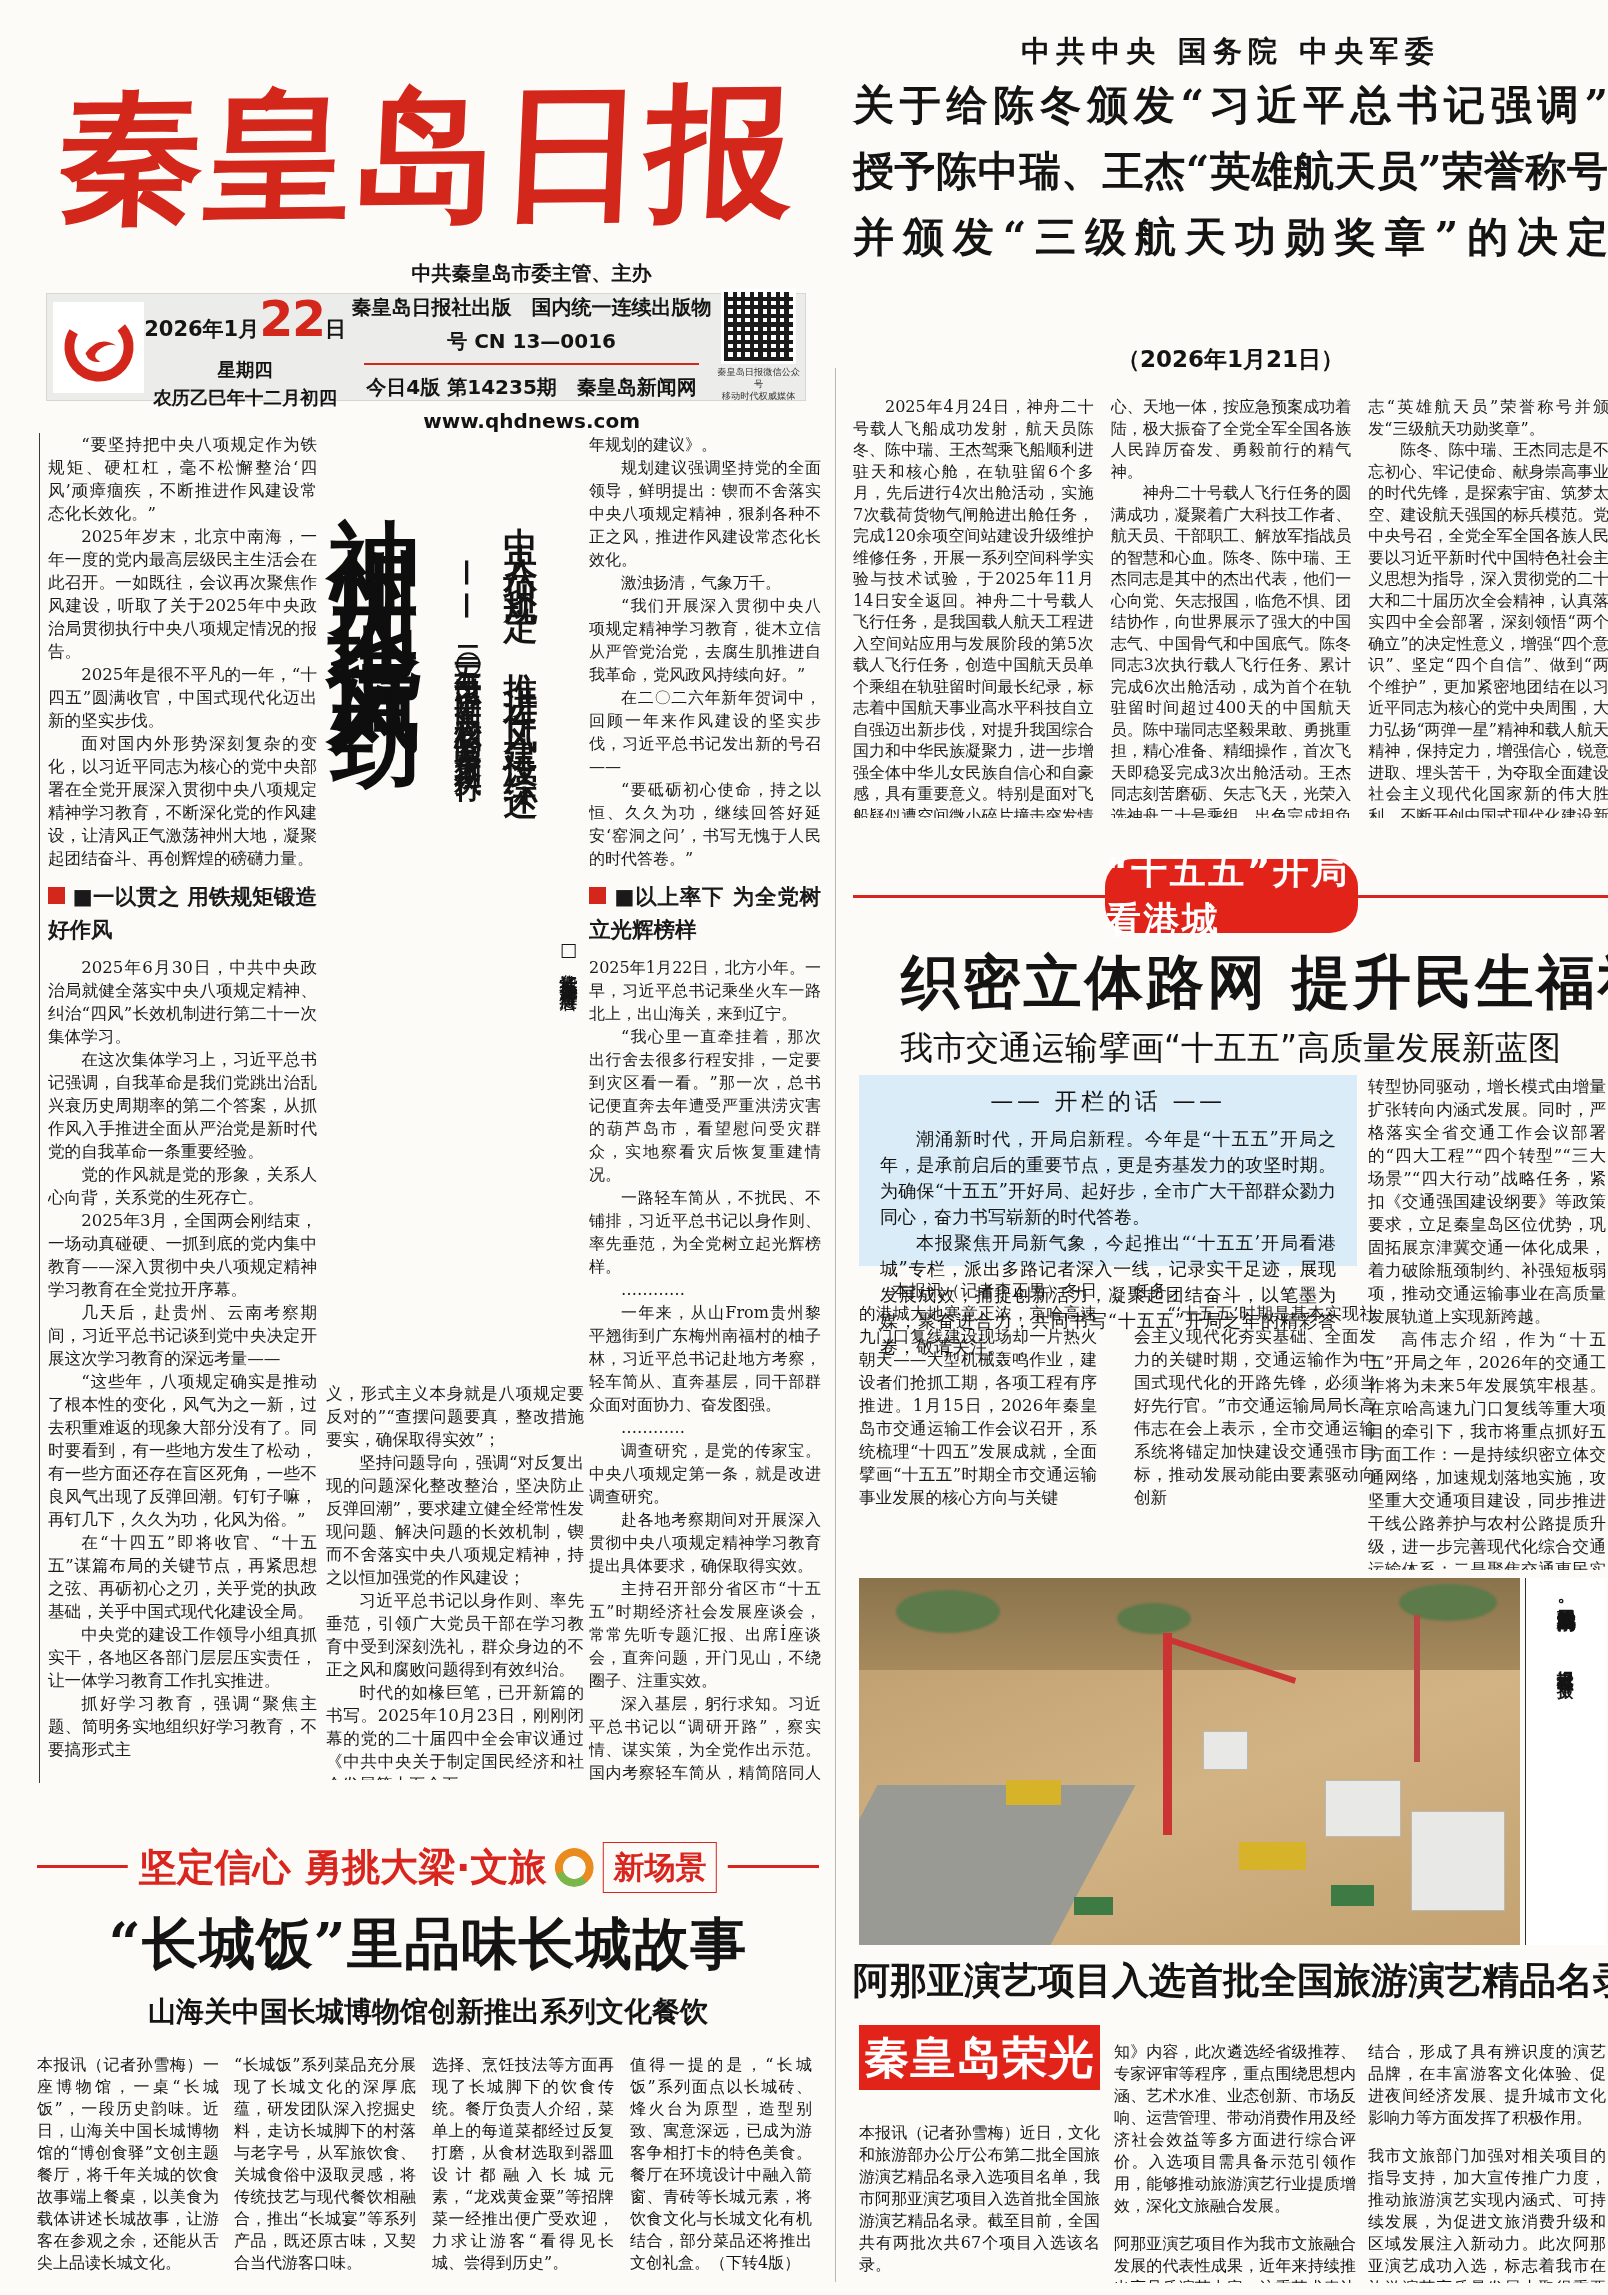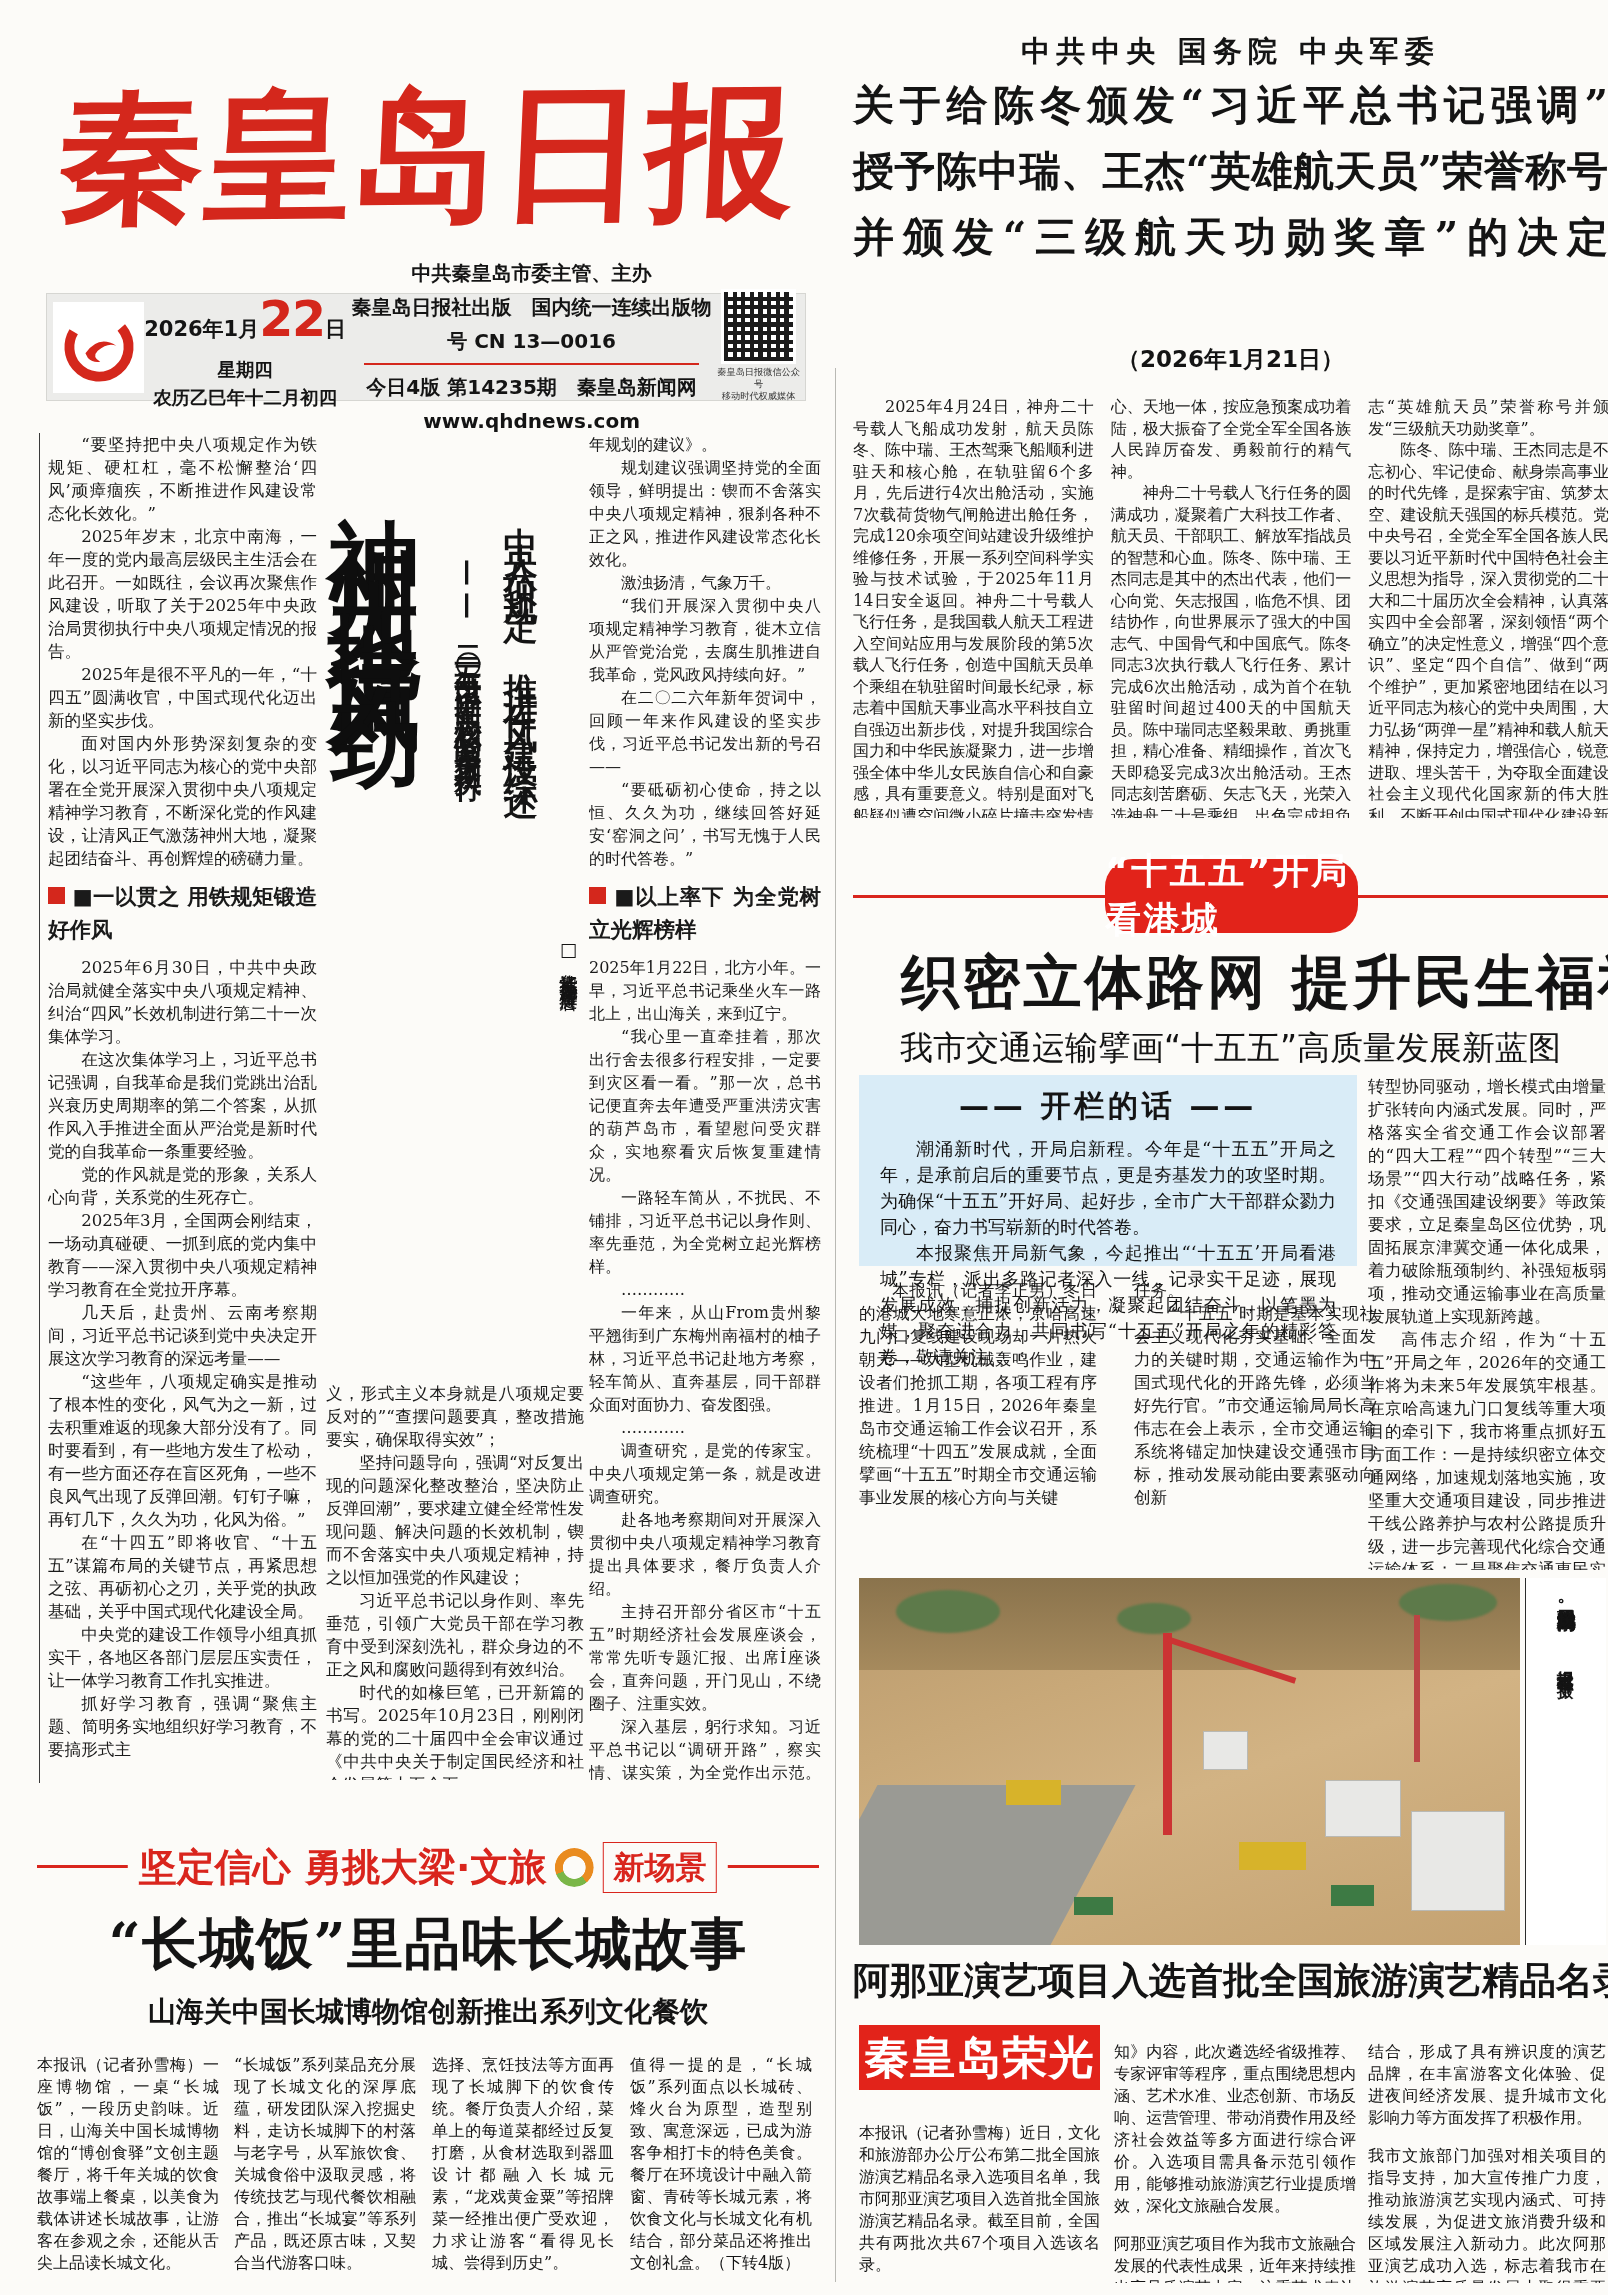--- a/index.html
+++ b/index.html
@@ -53,21 +53,21 @@
   .banner155{left:853px;top:859px;width:755px;height:75px;}
   .banner155 .line{position:absolute;top:36px;left:0;right:0;height:3.1px;background:#d9251d;}
   .banner155 .box{position:absolute;left:252px;top:0;width:253px;height:74px;background:#e2231a;
         color:#fff;display:flex;align-items:center;justify-content:center;font-size:36px;font-weight:900;
         font-family:"DejaVu Sans","Liberation Sans",sans-serif;letter-spacing:2.5px;border-radius:28px;}
   .transhead{left:853px;top:944px;width:755px;font-size:58px;font-weight:900;white-space:nowrap;
         text-align:justify;text-align-last:justify;font-family:"DejaVu Serif","Liberation Serif",serif;margin-left:48px;}
   .transsub{left:853px;top:1026px;width:755px;text-align:center;font-size:33px;font-weight:normal;
         font-family:"DejaVu Sans","Liberation Sans",sans-serif;}
   .bluebox{left:859px;top:1075px;width:498px;height:191px;background:#d9ecf7;padding:11px 21px;box-sizing:border-box;}
-  .bluebox .btitle{text-align:center;font-size:30px;font-weight:700;letter-spacing:3.7px;margin-bottom:8.6px;
+  .bluebox .btitle{text-align:center;font-size:23px;font-weight:400;letter-spacing:3.7px;margin-bottom:8.6px;
         font-family:"DejaVu Sans","Liberation Sans",sans-serif;}
   .newsbox{font-size:18px;line-height:26px;text-align:justify;}
   
   .photo{left:859px;top:1578px;width:661px;height:367px;overflow:hidden;background:
       linear-gradient(160deg,#b99a6d 0%,#c8a878 30%,#d2b384 55%,#c4a271 100%);}
   .photo .hill{position:absolute;left:0;top:0;width:100%;height:92px;
       background:linear-gradient(180deg,#8a734c,#a68a5d);}
   .photo .green{position:absolute;background:#5d7a4a;border-radius:50%;filter:blur(1.2px);}
   .photo .road{position:absolute;left:-24.5px;bottom:0;width:258px;height:160px;background:#9a9a94;
       transform:skewX(-28deg);}
@@ -215,21 +215,21 @@
       </div>
     <div class="subheadline"><span class="sq"></span><span>■以上率下 为全党树立光辉榜样</span></div>
     <div>
         <p>2025年1月22日，北方小年。一早，习近平总书记乘坐火车一路北上，出山海关，来到辽宁。</p>
         <p>“我心里一直牵挂着，那次出行舍去很多行程安排，一定要到灾区看一看。”那一次，总书记便直奔去年遭受严重洪涝灾害的葫芦岛市，看望慰问受灾群众，实地察看灾后恢复重建情况。</p>
         <p>一路轻车简从，不扰民、不铺排，习近平总书记以身作则、率先垂范，为全党树立起光辉榜样。</p>
         <p>…………</p>
         <p>一年来，从山From贵州黎平翘街到广东梅州南福村的柚子林，习近平总书记赴地方考察，轻车简从、直奔基层，同干部群众面对面协力、奋发图强。</p>
         <p>…………</p>
         <p>调查研究，是党的传家宝。中央八项规定第一条，就是改进调查研究。</p>
-        <p>赴各地考察期间对开展深入贯彻中央八项规定精神学习教育提出具体要求，餐厅负责人介绍。</p>
+        <p>赴各地考察期间对开展深入贯彻中央八项规定精神学习教育提出具体要求，确保取得实效。</p>
         <p>主持召开部分省区市“十五五”时期经济社会发展座谈会，常常先听专题汇报、出席İ座谈会，直奔问题，开门见山，不绕圈子、注重实效。</p>
         <p>深入基层，躬行求知。习近平总书记以“调研开路”，察实情、谋实策，为全党作出示范。国内考察轻车简从，精简陪同人员；要求中国社科院近日发布争管世界反法西斯战争胜利80周年纪念活动筹备工作压减会议活动、带头改进文风会风，坚持开短会、讲短话……（下转4版）</p>
       </div>
   </div>
 
   <div class="abs banner155">
     <div class="line"></div>
     <div class="box">“十五五”开局看港城</div>
   </div>
 

